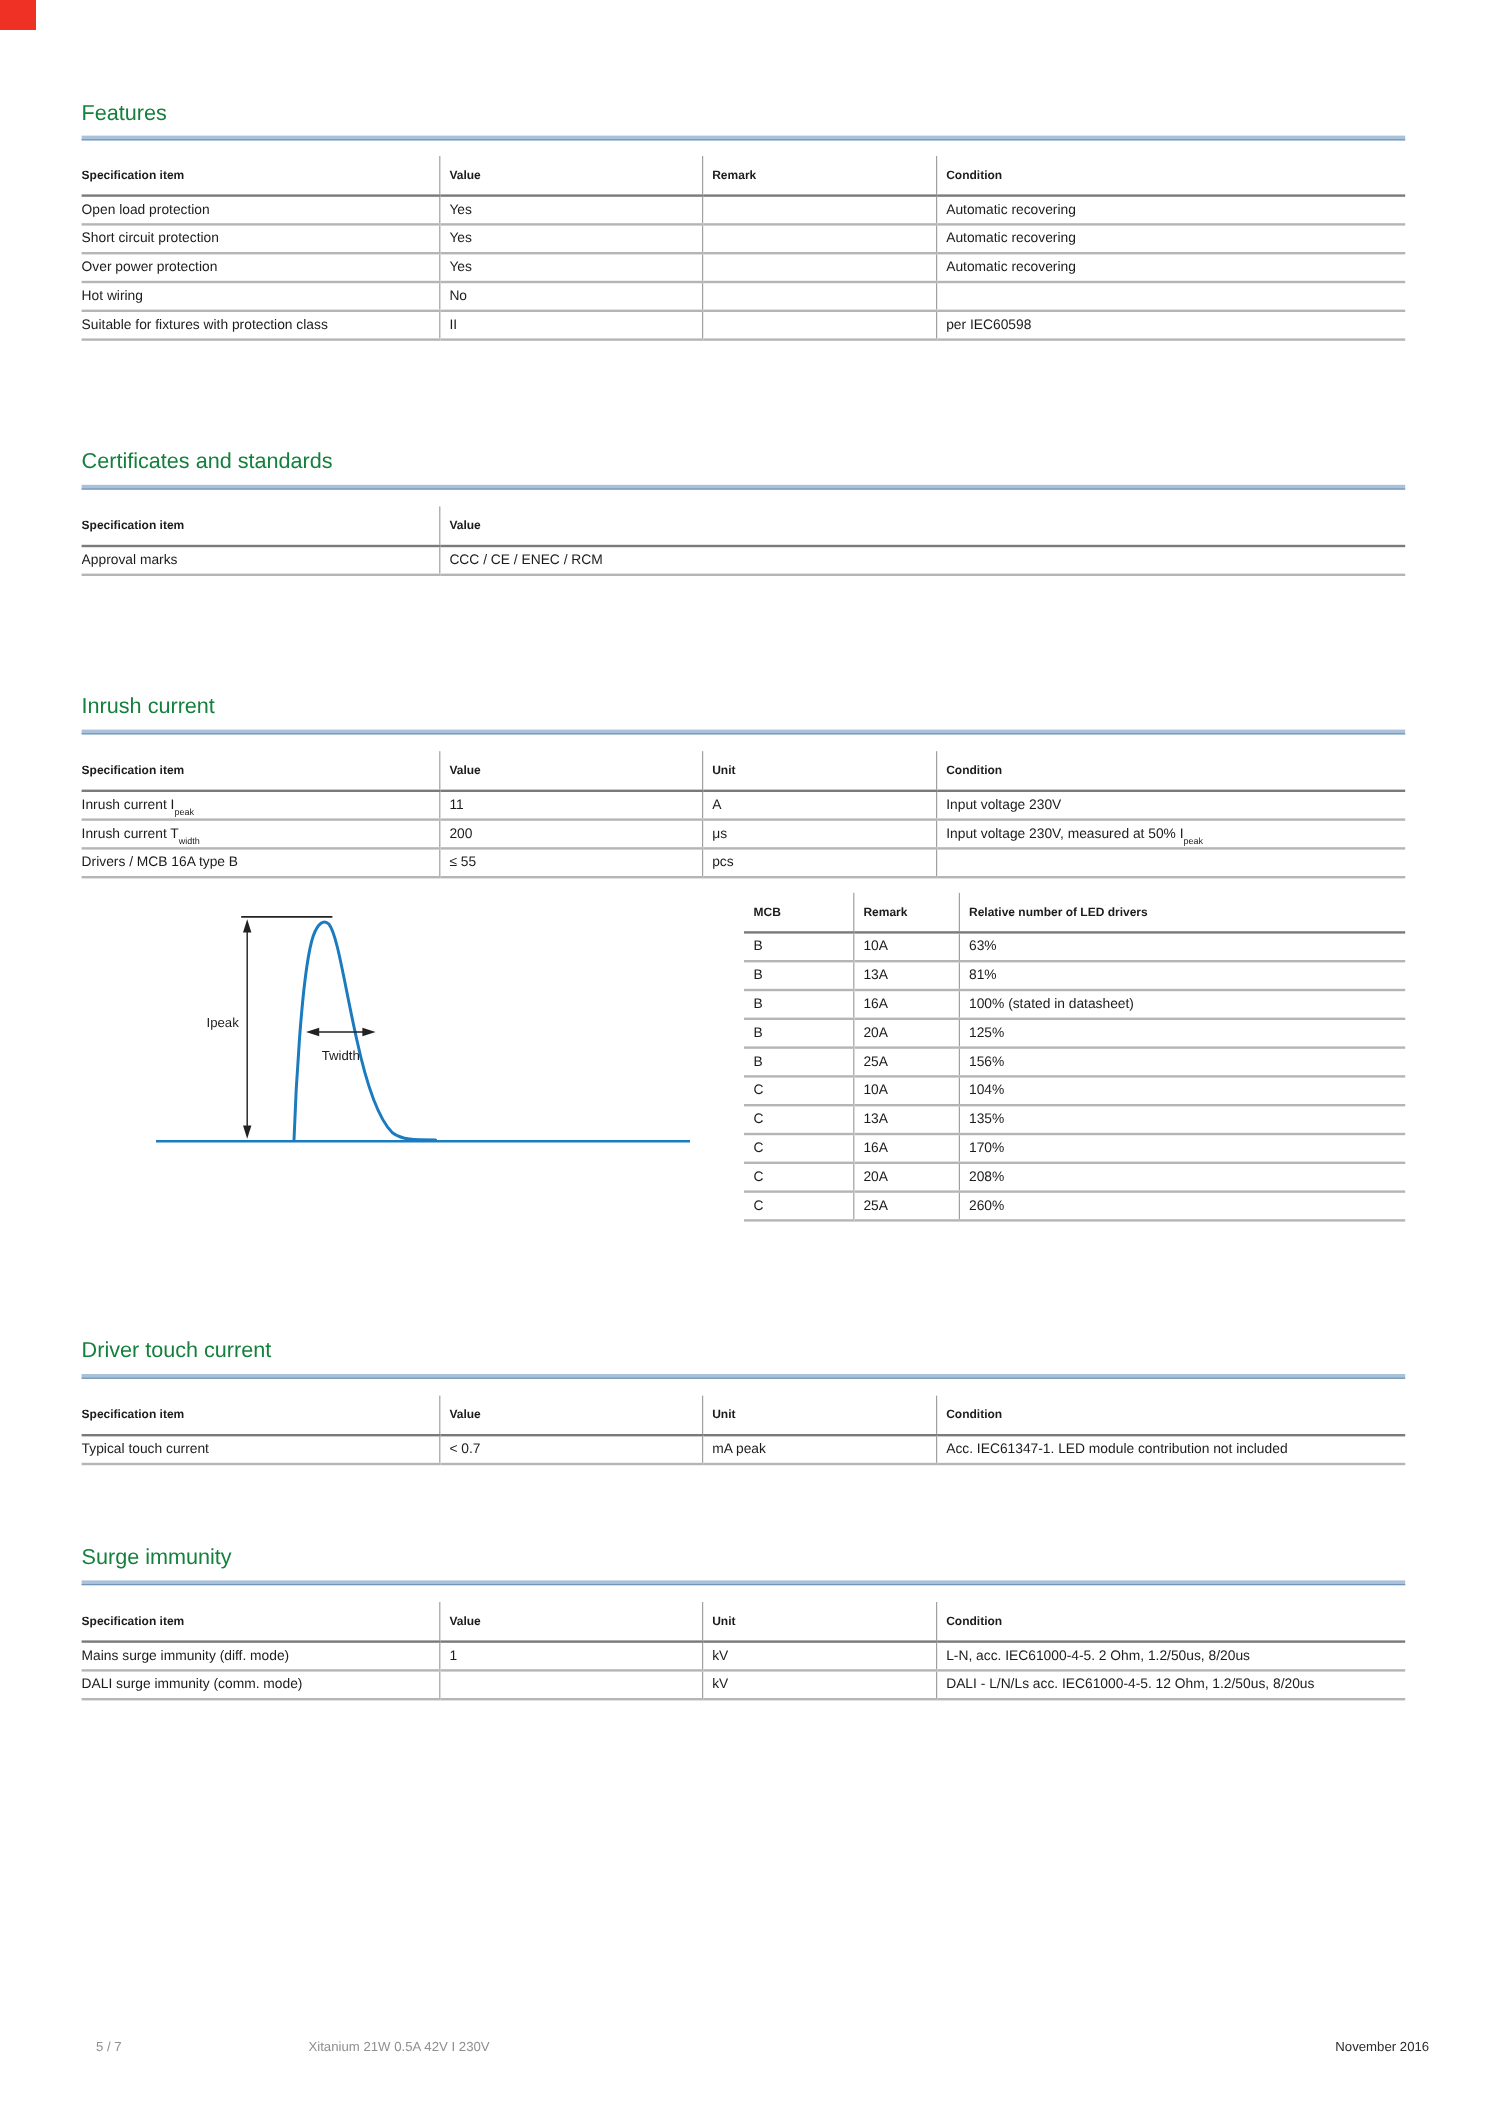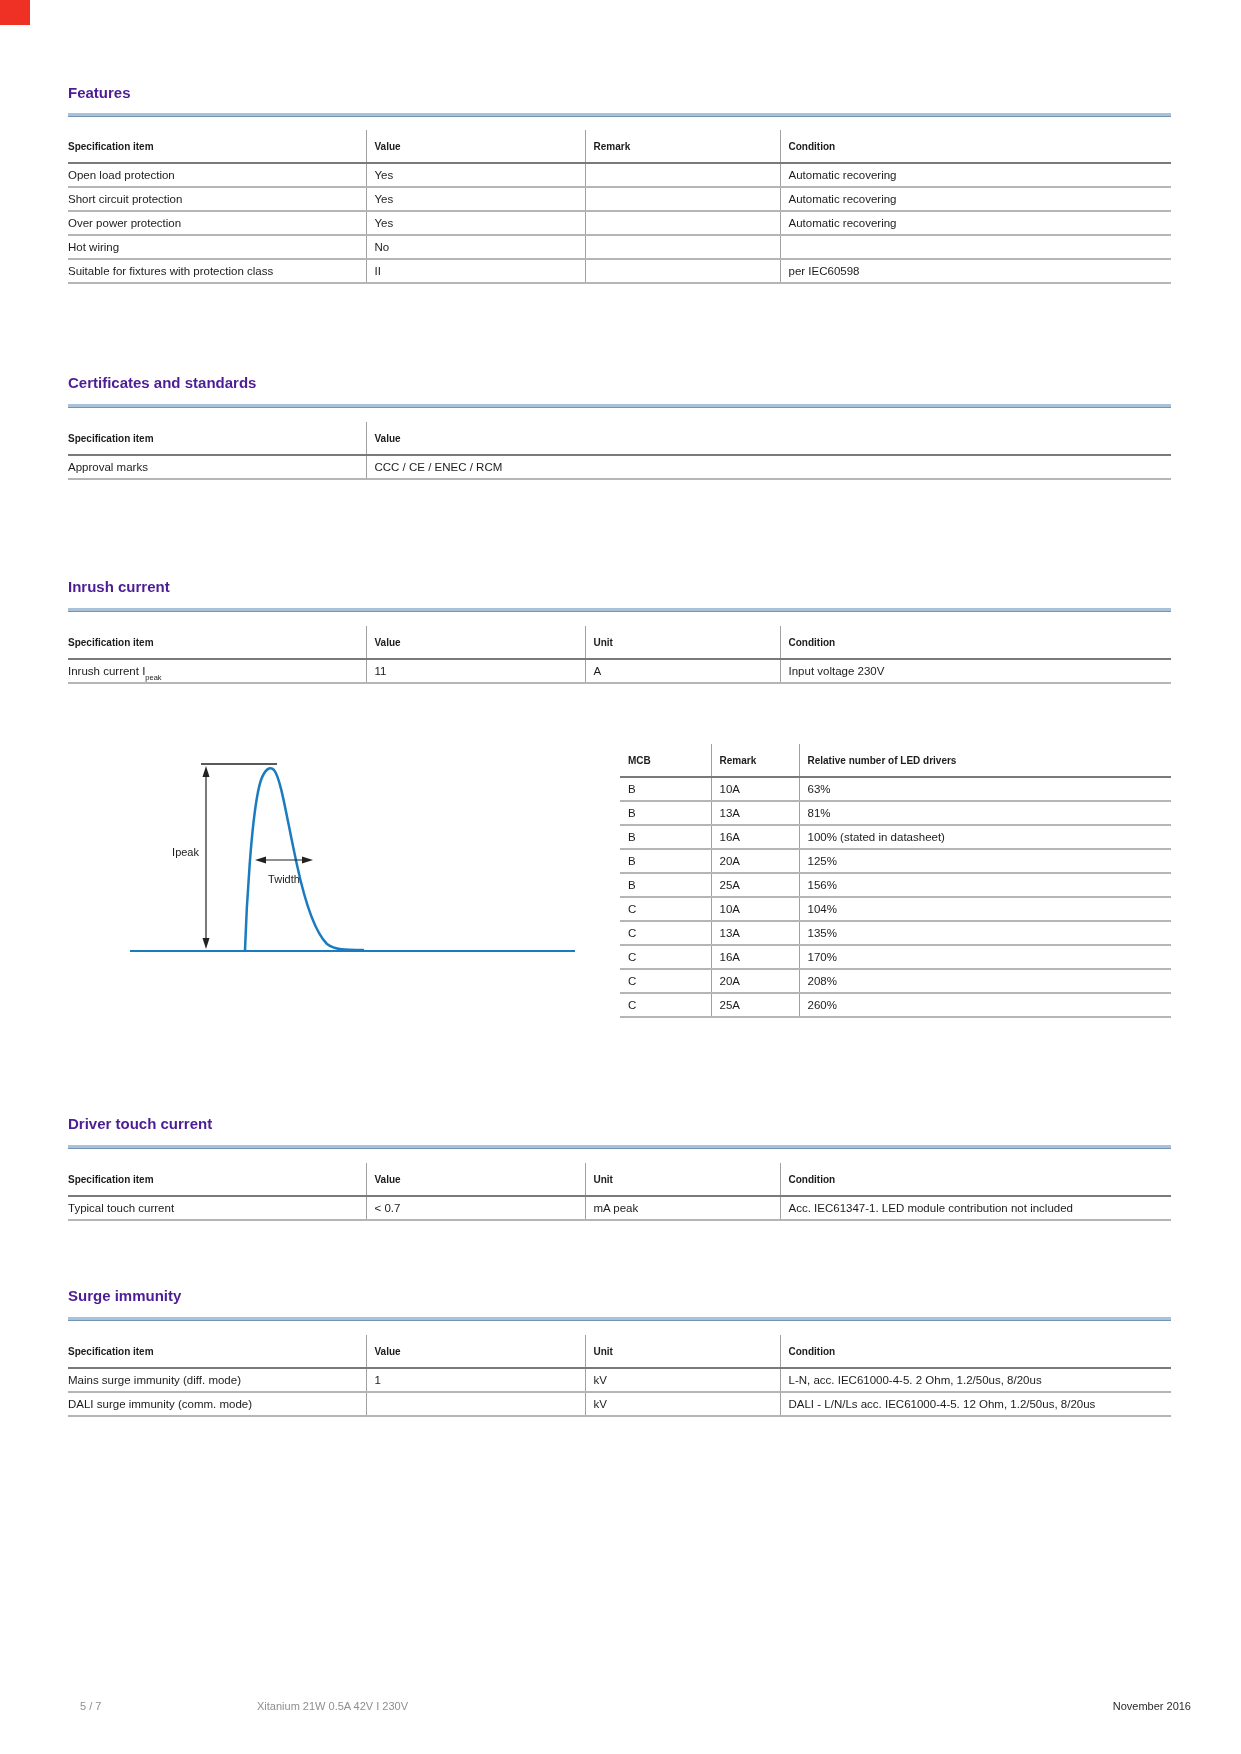--- a/index.html
+++ b/index.html
@@ -1,19 +1,19 @@
 <!DOCTYPE html>
 <html><head>
 <meta charset="utf-8">
 <style>
   html,body{margin:0;padding:0;background:#ffffff;}
   #page{position:relative;width:1241px;height:1754px;background:#ffffff;overflow:hidden;
         font-family:"Liberation Sans", sans-serif;color:#1c1c1c;}
   .marker{position:absolute;left:0;top:0;width:30px;height:25px;}
-  .h{position:absolute;left:68px;font-size:15px;font-weight:bold;color:#4c1d95;white-space:nowrap;}
+  .h{position:absolute;left:68px;font-size:18px;font-weight:normal;color:#15803d;white-space:nowrap;}
   .rule{position:absolute;left:68px;width:1103px;height:3px;background:#a9c2d9;border-bottom:1px solid #7294b5;}
   table.tbl{position:absolute;border-collapse:collapse;table-layout:fixed;}
   .tbl th{font-size:10px;font-weight:bold;text-align:left;vertical-align:middle;
           height:33px;box-sizing:border-box;padding:0 4px 0 8px;
           border-bottom:2px solid #7a7a7a;white-space:nowrap;overflow:hidden;}
   .tbl td{font-size:11.5px;text-align:left;vertical-align:middle;
           height:24px;box-sizing:border-box;padding:0 4px 0 8px;
           border-bottom:2px solid #b5b5b5;white-space:nowrap;overflow:hidden;}
   .tbl th+th,.tbl td+td{border-left:1px solid #a0a0a0;}
   .tbl.flush th:first-child,.tbl.flush td:first-child{padding-left:0;}
@@ -113,20 +113,32 @@
       <th>Value</th>
       <th>Unit</th>
       <th>Condition</th>
     </tr>
     <tr>
       <td><span>Inrush current I</span><sub class="s">peak</sub></td>
       <td>11</td>
       <td>A</td>
       <td><span>Input voltage 230V</span><sub class="s"></sub></td>
     </tr>
+    <tr>
+      <td><span>Inrush current T</span><sub class="s">width</sub></td>
+      <td>200</td>
+      <td>μs</td>
+      <td><span>Input voltage 230V, measured at 50% I</span><sub class="s">peak</sub></td>
+    </tr>
+    <tr>
+      <td><span>Drivers / MCB 16A type B</span><sub class="s"></sub></td>
+      <td>≤ 55</td>
+      <td>pcs</td>
+      <td><span></span><sub class="s"></sub></td>
+    </tr>
   </tbody>
     </table>
 
   <svg id="chart" width="480" height="230" viewBox="0 0 480 230">
 
     <line x1="17" y1="211" x2="462" y2="211" stroke="#1b7bbf" stroke-width="2"></line>
 
     <path d="M132,210 C133,180 138,70 148,40 C152,29 157,26 161,30 C168,38 174,80 184,125 C192,162 202,192 214,204 C222,210 232,210 250,210" fill="none" stroke="#1b7bbf" stroke-width="2.5" stroke-linecap="round"></path>
 
     <line x1="88" y1="24" x2="164" y2="24" stroke="#222222" stroke-width="1.5"></line>

